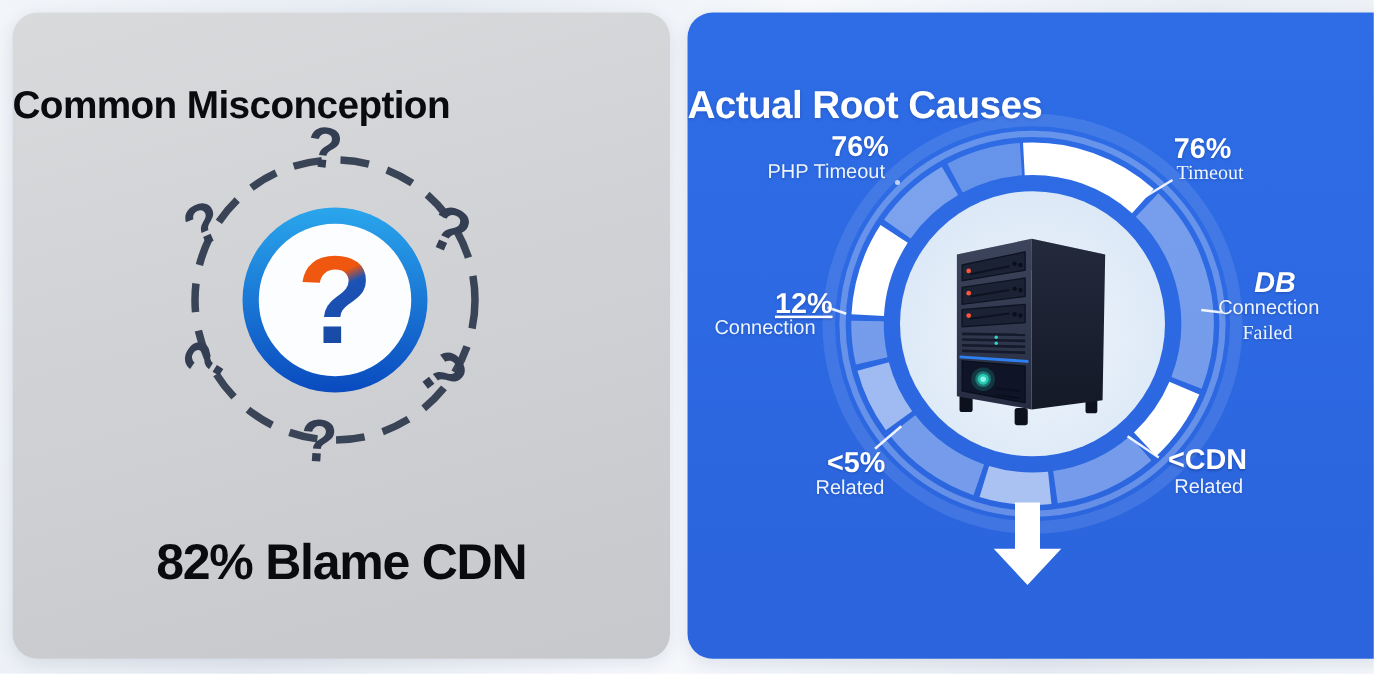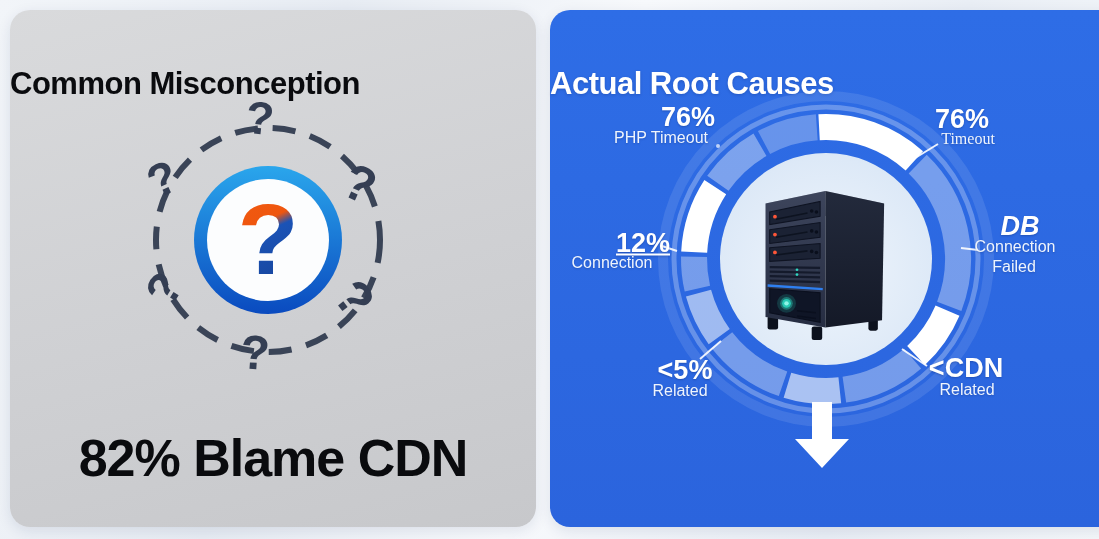--- a/index.html
+++ b/index.html
@@ -10,25 +10,25 @@
   }
   .stage{position:relative;width:1099px;height:539px;}
   .panel{position:absolute;top:10px;height:517px;border-radius:20px;box-shadow:0 4px 14px rgba(20,40,90,.10);}
   .panel.left{left:10px;width:526px;background:linear-gradient(165deg,#d9dadc 0%,#cfd0d3 55%,#c7c8cb 100%);}
   .panel.right{left:550px;width:616px;background:linear-gradient(180deg,#2e6de6 0%,#2b64dd 100%);}
   .panel-title{position:absolute;left:0;right:0;text-align:left;font-weight:700;letter-spacing:-.5px;margin-top:34px;}
   .left .panel-title{top:22px;font-size:31px;color:#0a0b0e;}
   .right .panel-title{top:22px;font-size:31px;color:#ffffff;text-shadow:0 1px 3px rgba(10,30,90,.25);}
   .stat{
     position:absolute;left:0;right:0;top:418px;text-align:center;
-    font-size:52px;font-weight:700;color:#0a0b0e;letter-spacing:-1px;
+    font-size:40px;font-weight:700;color:#0a0b0e;letter-spacing:-1px;
   }
   .abs-svg{position:absolute;left:0;top:0;}
   .callout{position:absolute;transform:translate(-50%,-50%);white-space:nowrap;text-align:center;color:#fff;}
-  .callout.v{font-size:27px;font-weight:700;text-shadow:0 1px 2px rgba(10,30,90,.3);}
+  .callout.v{font-size:23px;font-weight:700;text-shadow:0 1px 2px rgba(10,30,90,.3);}
   .callout.l{font-size:16px;font-weight:400;color:#eef4fd;text-shadow:0 1px 2px rgba(10,30,90,.25);}
   .arrow-label{
     position:absolute;left:270px;top:479px;transform:translate(-50%,-50%);
     font-size:29px;font-weight:700;color:#fff;white-space:nowrap;text-shadow:0 1px 3px rgba(10,30,90,.3);
   }
   svg text.qmark{font-family:"Liberation Sans",sans-serif;font-weight:700;}
 </style>
 </head>
 <body>
 
@@ -165,21 +165,21 @@
     <span class="callout l" style="left:111px;top:128px;">PHP Timeout</span>
 
     <span class="callout v" style="left:412px;top:109px;">76%</span>
     <span class="callout l" style="left:418px;top:129px;font-family:Liberation Serif, serif;">Timeout</span>
 
     <span class="callout v" style="left:93px;top:233px;text-decoration:underline;">12%</span>
     <span class="callout l" style="left:62px;top:253px;">Connection</span>
 
     <span class="callout v" style="left:470px;top:216px;font-style:italic;">DB</span>
     <span class="callout l" style="left:465px;top:237px;">Connection</span>
-    <span class="callout l" style="left:464px;top:257px;">Failed</span>
+    <span class="callout l" style="left:464px;top:257px;font-family:Liberation Serif, serif;">Failed</span>
 
     <span class="callout v" style="left:135px;top:360px;">&lt;5%</span>
     <span class="callout l" style="left:130px;top:381px;">Related</span>
 
     <span class="callout v" style="left:416px;top:358px;">&lt;CDN</span>
     <span class="callout l" style="left:417px;top:380px;">Related</span>
 
   </section>
 </div>
 

